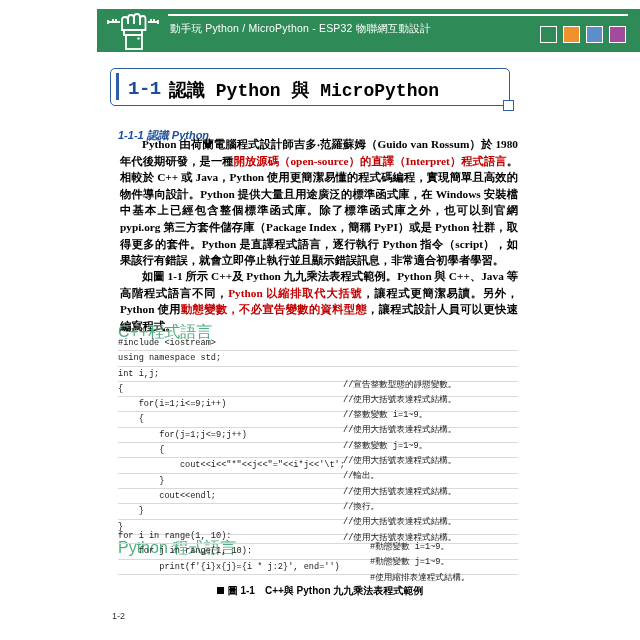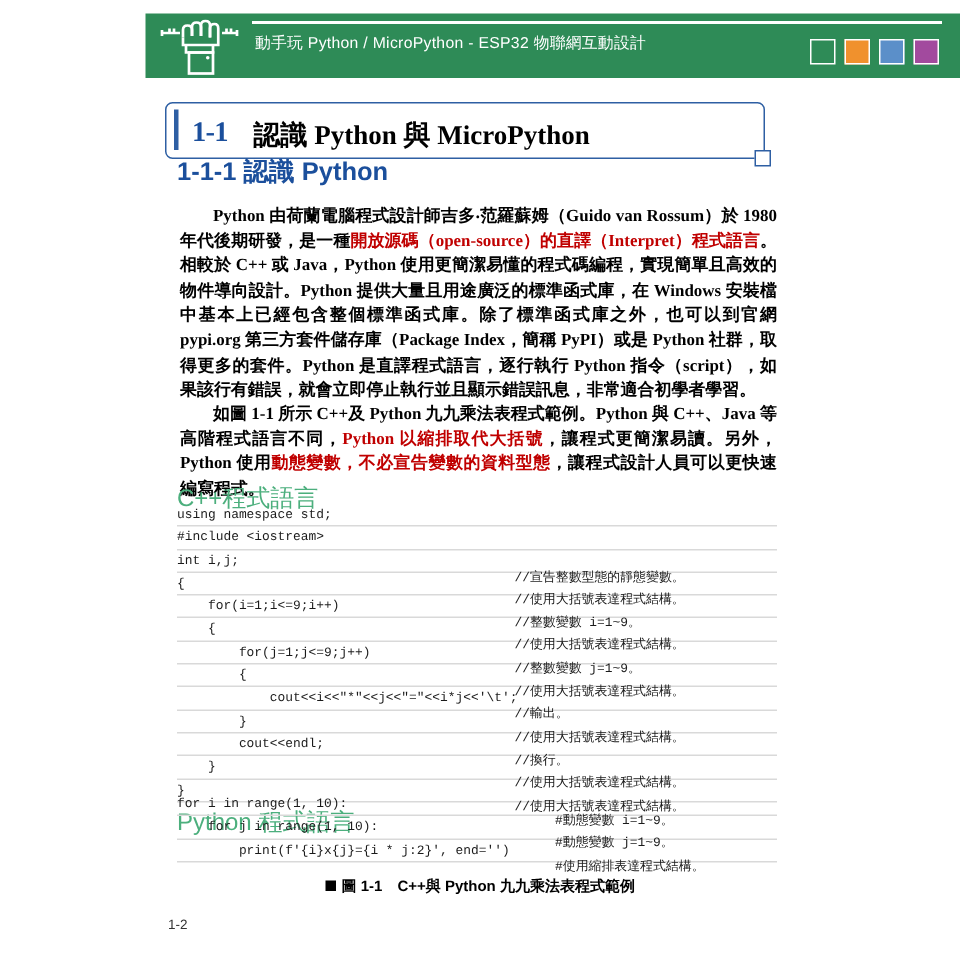--- a/index.html
+++ b/index.html
@@ -91,45 +91,46 @@
     top: 4px;
     width: 3px;
     height: 27px;
     background: #2e5fa3;
   }
   #section-number {
     position: absolute;
     left: 17px;
     top: 9px;
     color: #1b4f9c;
-    font-family: Liberation Serif, serif;
+    font-family: Liberation Mono, monospace;
     font-size: 19px;
     font-weight: bold;
     letter-spacing: -0.5px;
   }
   #section-title-text {
     position: absolute;
     left: 58px;
     top: 9px;
     color: #000000;
-    font-family: Liberation Serif, serif;
+    font-family: Liberation Mono, monospace;
     font-size: 18px;
     font-weight: bold;
     white-space: nowrap;
   }
 
   
   #sub-heading {
     position: absolute;
     left: 118px;
-    top: 103px;
+    top: 128px;
     color: #1b4f9c;
-    font-size: 17px;
-    font-weight: bold;
-    white-space: nowrap;
+    font-size: 11px;
+    font-weight: bold;
+    white-space: nowrap;
+    font-style: italic;
   }
 
   
   .para {
     position: absolute;
     left: 120px;
     width: 398px;
     font-family: "Liberation Serif", serif;
     font-size: 11.3px;
     line-height: 16.6px;
@@ -265,22 +266,22 @@
 </div>
 
 <div id="sub-heading">1-1-1  認識 Python</div>
 
 <div class="para" id="para-1"><span>Python 由荷蘭電腦程式設計師吉多‧范羅蘇姆（Guido van Rossum）於 1980 年代後期研發，是一種</span><span class="hl-red">開放源碼（open-source）的直譯（Interpret）程式語言</span><span>。相較於 C++ 或 Java，Python 使用更簡潔易懂的程式碼編程，實現簡單且高效的物件導向設計。Python 提供大量且用途廣泛的標準函式庫，在 Windows 安裝檔中基本上已經包含整個標準函式庫。除了標準函式庫之外，也可以到官網 pypi.org 第三方套件儲存庫（Package Index，簡稱 PyPI）或是 Python 社群，取得更多的套件。Python 是直譯程式語言，逐行執行 Python 指令（script），如果該行有錯誤，就會立即停止執行並且顯示錯誤訊息，非常適合初學者學習。</span></div>
 
 <div class="para" id="para-2"><span>如圖 1-1 所示 C++及 Python 九九乘法表程式範例。Python 與 C++、Java 等高階程式語言不同，</span><span class="hl-red">Python 以縮排取代大括號</span><span>，讓程式更簡潔易讀。另外，Python 使用</span><span class="hl-red">動態變數，不必宣告變數的資料型態</span><span>，讓程式設計人員可以更快速編寫程式。</span></div>
 
 <div class="code-lang-label" id="cpp-label">C++程式語言</div>
 <div class="code-block" id="cpp-block">
+    <div class="code-line"><span class="code-text">#include &lt;iostream&gt;</span></div>
     <div class="code-line"><span class="code-text">using namespace std;</span></div>
-    <div class="code-line"><span class="code-text">#include &lt;iostream&gt;</span></div>
     <div class="code-line"><span class="code-text">int i,j;</span><span class="code-comment">//宣告整數型態的靜態變數。</span></div>
     <div class="code-line"><span class="code-text">{</span><span class="code-comment">//使用大括號表達程式結構。</span></div>
     <div class="code-line"><span class="code-text">    for(i=1;i&lt;=9;i++)</span><span class="code-comment">//整數變數 i=1~9。</span></div>
     <div class="code-line"><span class="code-text">    {</span><span class="code-comment">//使用大括號表達程式結構。</span></div>
     <div class="code-line"><span class="code-text">        for(j=1;j&lt;=9;j++)</span><span class="code-comment">//整數變數 j=1~9。</span></div>
     <div class="code-line"><span class="code-text">        {</span><span class="code-comment">//使用大括號表達程式結構。</span></div>
     <div class="code-line"><span class="code-text">            cout&lt;&lt;i&lt;&lt;"*"&lt;&lt;j&lt;&lt;"="&lt;&lt;i*j&lt;&lt;'\t';</span><span class="code-comment">//輸出。</span></div>
     <div class="code-line"><span class="code-text">        }</span><span class="code-comment">//使用大括號表達程式結構。</span></div>
     <div class="code-line"><span class="code-text">        cout&lt;&lt;endl;</span><span class="code-comment">//換行。</span></div>
     <div class="code-line"><span class="code-text">    }</span><span class="code-comment">//使用大括號表達程式結構。</span></div>

